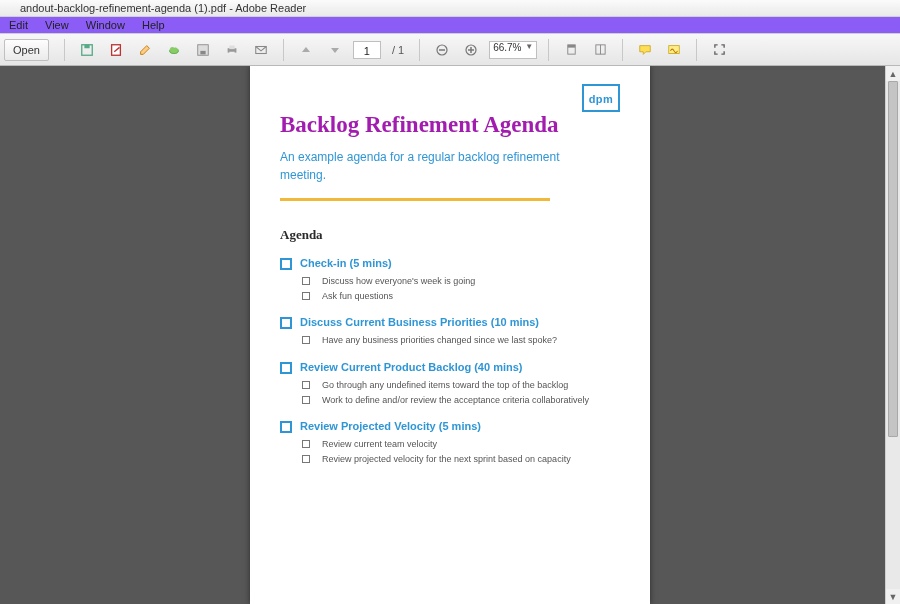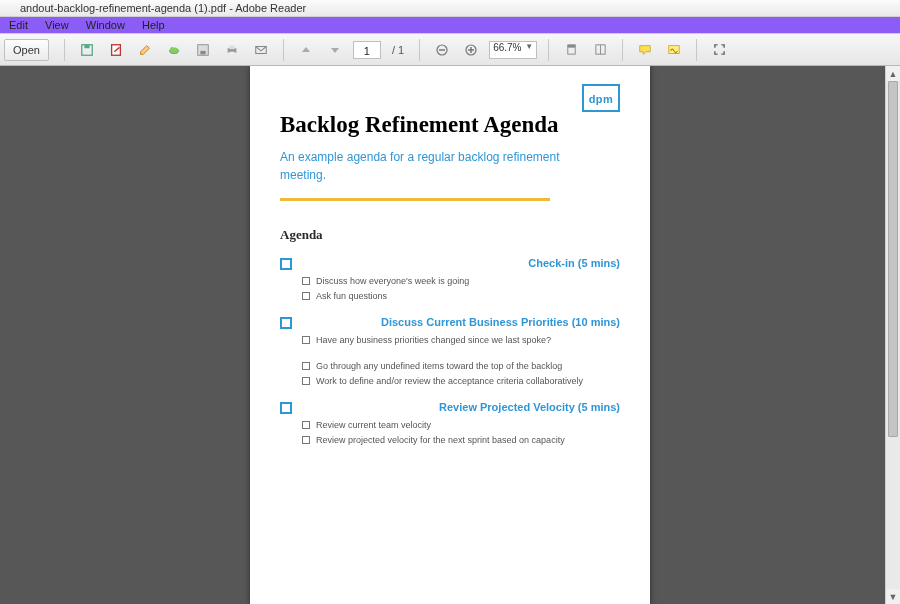--- a/index.html
+++ b/index.html
@@ -63,41 +63,41 @@
     padding: 18px 30px 20px 30px;
     font-family: Georgia, "Times New Roman", serif;
     color: #2b2b2b;
   }
   .dpm-box {
     float: right; width: 38px; height: 28px; border: 2px solid #2f96d6;
     color: #2f96d6; font: 600 11px/26px Arial, sans-serif; text-align: center;
     letter-spacing: 0.5px;
   }
   .doc-title {
-    clear: both; font-size: 23px; font-weight: 700; color: #000000;
+    clear: both; font-size: 23px; font-weight: 700; color: #a21caf;
     margin: 20px 0 10px 0; font-family: Georgia, serif;
   }
   .doc-subtitle {
     color: #2f96d6; font-family: Liberation Sans, sans-serif;
     font-size: 12px; line-height: 1.5; max-width: 300px;
   }
   .ybar { height: 3px; background: #f0b93a; width: 270px; margin: 14px 0 18px 0; }
   .agenda-h { font-weight: 700; font-size: 13px; font-family: Georgia, serif; margin-bottom: 14px; margin-top: 26px; }
 
   .section { margin-bottom: 14px; }
-  .sec-head { display: flex; align-items: flex-start; gap: 16px; justify-content: space-between; }
+  .sec-head { display: flex; align-items: flex-start; gap: 8px; }
   .bigbox {
     width: 12px; height: 12px; border: 2px solid #2f96d6; flex: none; margin-top: 1px;
   }
   .sec-title {
     color: #2f96d6; font-family: Arial, Helvetica, sans-serif;
     font-size: 11px; font-weight: 600;
   }
   .sec-items { margin: 6px 0 0 22px; }
-  .sec-item { display: flex; align-items: flex-start; gap: 6px; margin: 3px 0; }
+  .sec-item { display: flex; align-items: flex-start; gap: 12px; margin: 3px 0; }
   .smallbox { width: 8px; height: 8px; border: 1px solid #777; flex: none; margin-top: 1px; }
   .item-text { font-family: Arial, Helvetica, sans-serif; font-size: 9px; color: #555; line-height: 1.3; }
 
   .scrollbar-v {
     position: absolute; right: 0; top: 0; bottom: 0; width: 15px;
     background: #e9e9e9; border-left: 1px solid #cfcfcf;
   }
   .sb-btn { height: 15px; background: #f0f0f0; display:flex; align-items:center; justify-content:center; font-size:9px; color:#666; }
   .sb-track { position:absolute; top:15px; bottom:15px; left:0; right:0; }
   .sb-thumb { position:absolute; left:2px; right:2px; top:0; height:70%; background:#c4c4c4; border:1px solid #a8a8a8; border-radius:1px; }
@@ -270,20 +270,24 @@
             <div class="sec-title">Discuss Current Business Priorities (10 mins)</div>
           </div>
           <div class="sec-items">
             <div class="sec-item">
               <div class="smallbox"></div>
               <div class="item-text">Have any business priorities changed since we last spoke?</div>
             </div>
           </div>
         </div>
         <div class="section">
+          <div class="sec-head">
+            <div class="bigbox"></div>
+            <div class="sec-title">Review Current Product Backlog (40 mins)</div>
+          </div>
           <div class="sec-items">
             <div class="sec-item">
               <div class="smallbox"></div>
               <div class="item-text">Go through any undefined items toward the top of the backlog</div>
             </div>
             <div class="sec-item">
               <div class="smallbox"></div>
               <div class="item-text">Work to define and/or review the acceptance criteria collaboratively</div>
             </div>
           </div>

